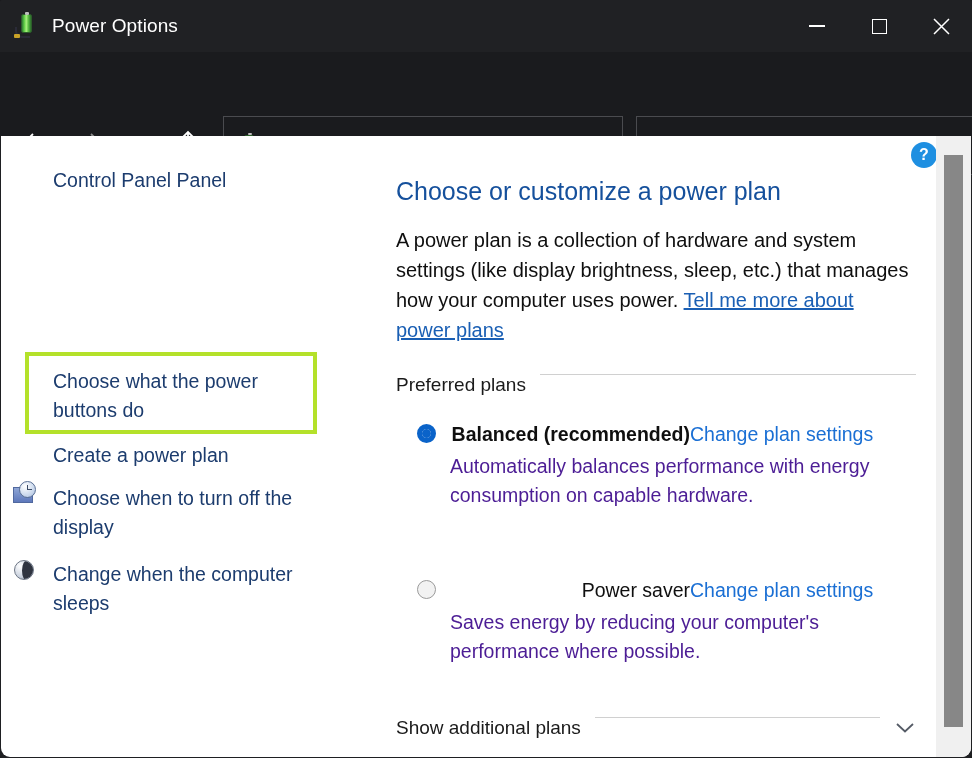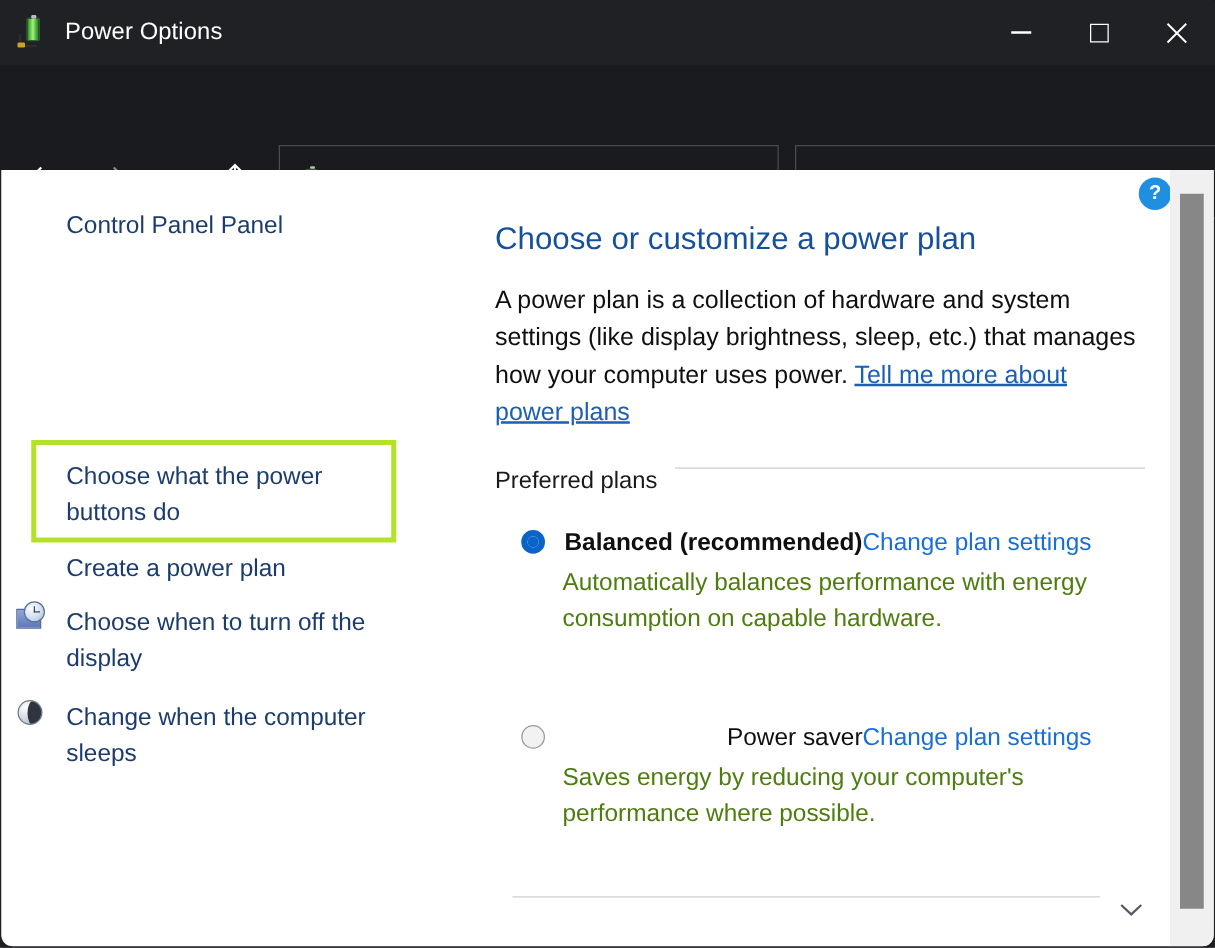--- a/index.html
+++ b/index.html
@@ -314,21 +314,21 @@
   .plan-link {
     color: #1a6fd4;
     font-size: 19.5px;
     line-height: 28px;
     white-space: nowrap;
     cursor: pointer;
   }
   .plan-desc {
     margin-left: 33px;
     margin-top: 4px;
-    color: #4d7c0f;
+    color: #4c1d95;
     font-size: 19.5px;
     line-height: 29px;
     width: 430px;
   }
 
   
   .batt {
     position: absolute;
     left: 7px; top: 1px;
     width: 11px; height: 19px;
@@ -547,20 +547,21 @@
       <div class="plan" style="top:440px;">
         <div class="plan-row">
           <div class="radio off"></div>
           <div class="plan-name">Power saver</div>
           <div class="plan-link">Change plan settings</div>
         </div>
         <div class="plan-desc">Saves energy by reducing your computer's performance where possible.</div>
       </div>
 
       <div class="section-head" style="left:17px; top:581px;">
+        <div class="lbl">Show additional plans</div>
         <div class="rule"></div>
         <div class="sec-chevron">
           <svg width="20" height="12" viewBox="0 0 20 12">
               <path d="M2 2 L10 9.5 L18 2" stroke="#555b66" stroke-width="1.8" fill="none"></path>
             </svg>
         </div>
       </div>
     </div>
 
     <div class="sb-track">

